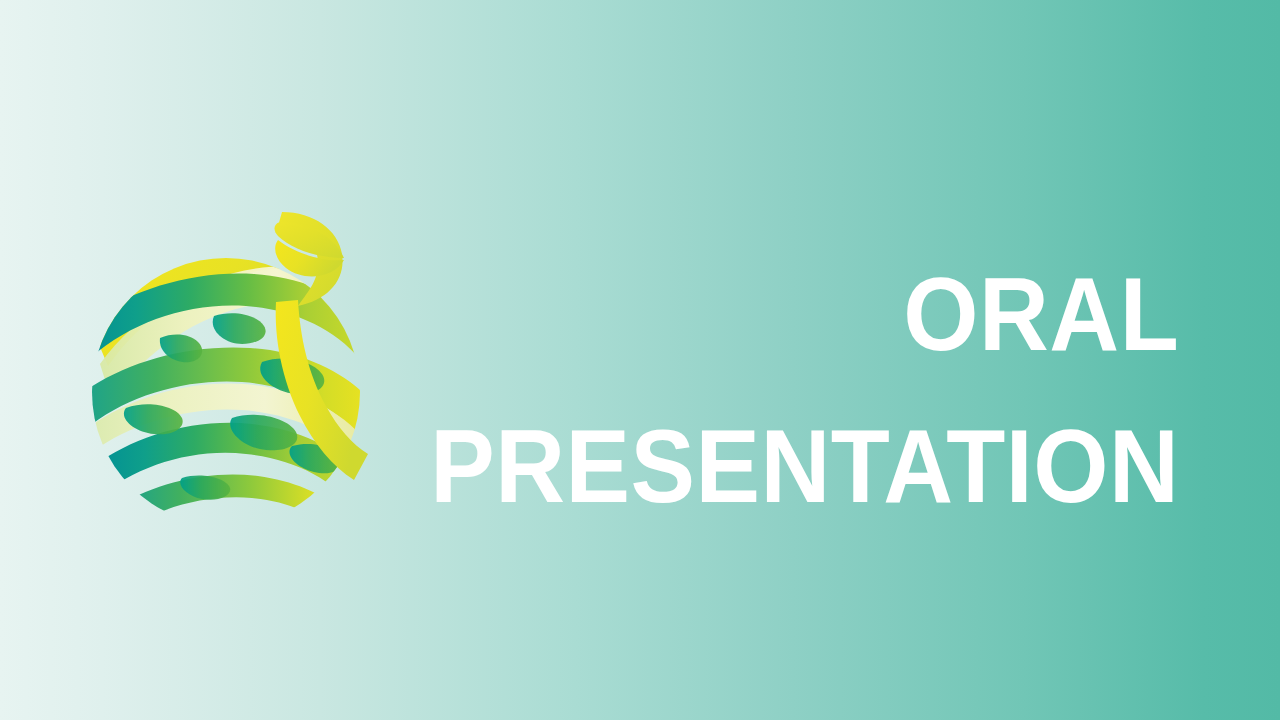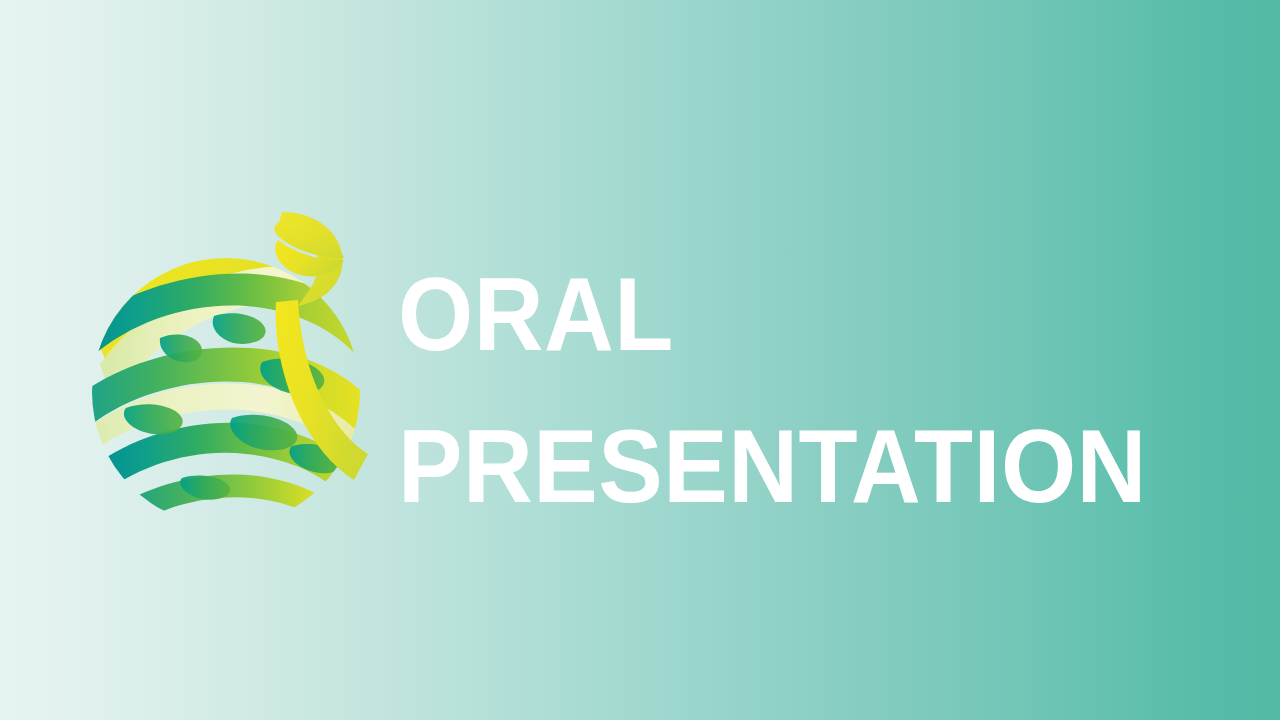--- a/index.html
+++ b/index.html
@@ -43,20 +43,21 @@
     width: 100%;
     height: 100%;
   }
 
   
   .title-block {
     position: absolute;
     left: 398px;
     top: 238px;
     width: 840px;
+    text-align: right;
   }
   .title-line {
     color: #ffffff;
     font-family: "Liberation Sans", sans-serif;
     font-weight: bold;
     font-size: 104px;
     line-height: 152px;
     letter-spacing: 0.5px;
     white-space: nowrap;
     transform: scaleX(0.93);

